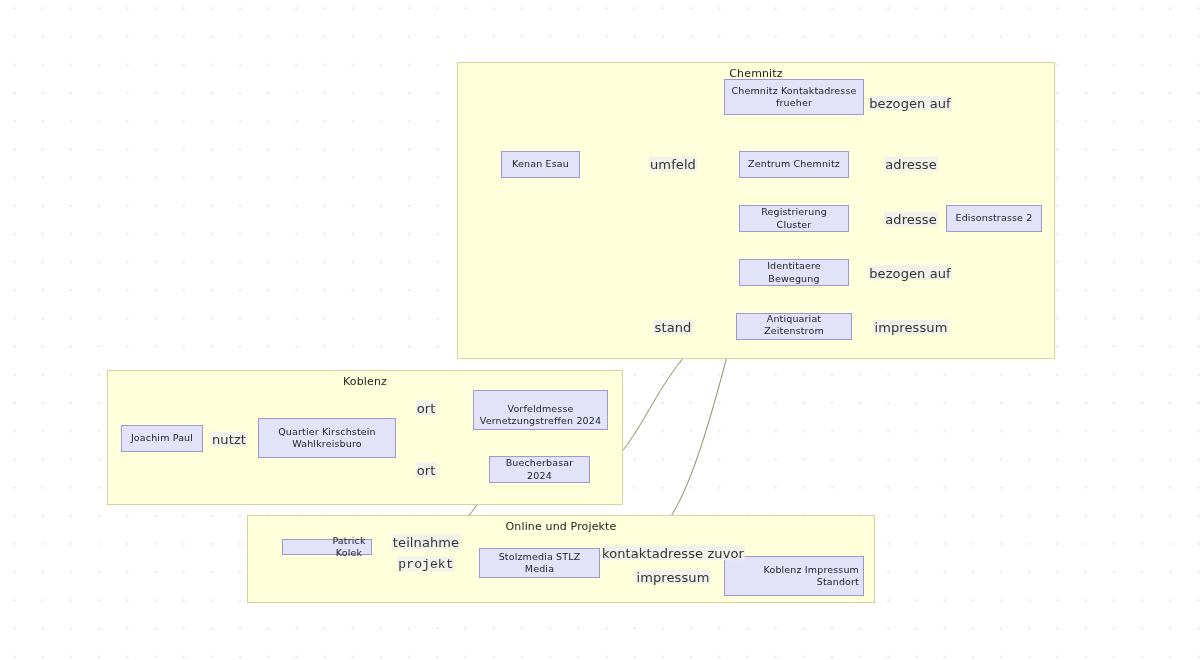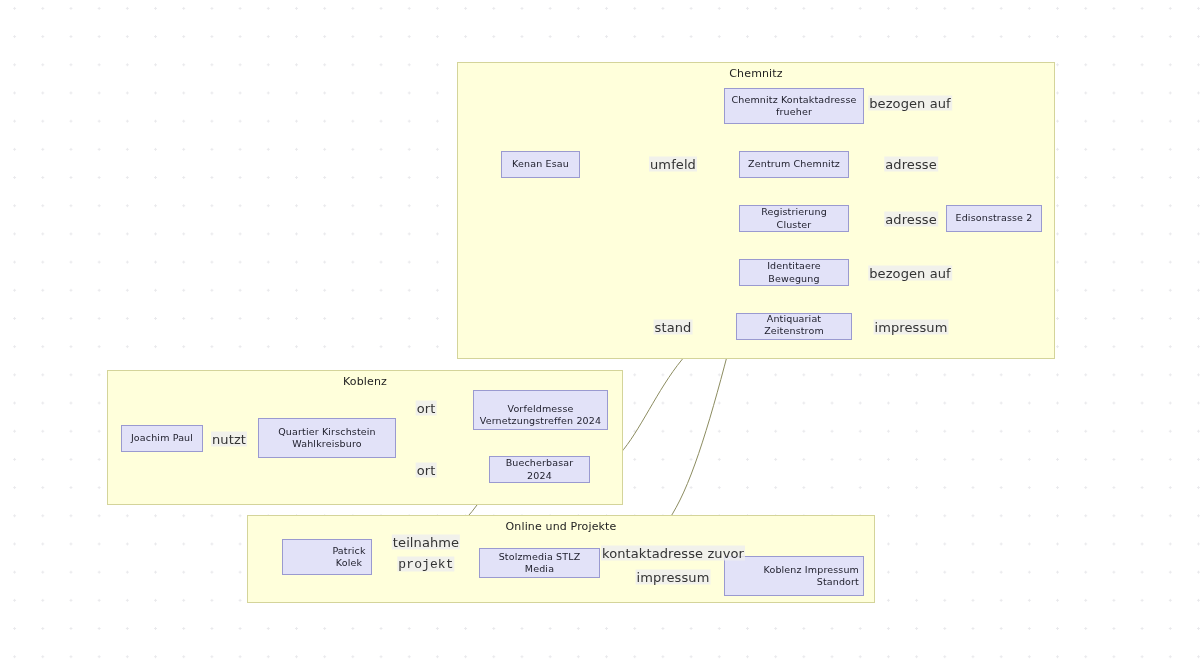--- a/index.html
+++ b/index.html
@@ -117,21 +117,21 @@
         <div class="cluster-label">Koblenz</div>
       </div>
       <div class="cluster" style="left: 247px; top: 515px; width: 628px; height: 88px;">
         <div class="cluster-label">Online und Projekte</div>
       </div>
     </div>
   <div id="nodes-layer">
       <div class="node" style="left: 501px; top: 151px; width: 79px; height: 27px;">
         <span>Kenan Esau</span>
       </div>
-      <div class="node" style="left: 724px; top: 88px; width: 140px; height: 36px;">
+      <div class="node" style="left: 724px; top: 79px; width: 140px; height: 36px;">
         <span>Chemnitz Kontaktadresse
 frueher</span>
       </div>
       <div class="node" style="left: 739px; top: 151px; width: 110px; height: 27px;">
         <span>Zentrum Chemnitz</span>
       </div>
       <div class="node" style="left: 739px; top: 205px; width: 110px; height: 27px;">
         <span>Registrierung Cluster</span>
       </div>
       <div class="node" style="left: 739px; top: 259px; width: 110px; height: 27px;">
@@ -150,21 +150,21 @@
         <span>Quartier Kirschstein
 Wahlkreisburo</span>
       </div>
       <div class="node" style="left: 473px; top: 390px; width: 135px; height: 40px; align-items: flex-end;">
         <span>Vorfeldmesse
 Vernetzungstreffen 2024</span>
       </div>
       <div class="node" style="left: 489px; top: 456px; width: 101px; height: 27px;">
         <span>Buecherbasar 2024</span>
       </div>
-      <div class="node" style="left: 282px; top: 539px; width: 90px; height: 36px; padding-left: 48px;">
+      <div class="node" style="left: 282px; top: 539px; width: 90px; height: 16px; padding-left: 48px;">
         <span>Patrick Kolek</span>
       </div>
       <div class="node" style="left: 479px; top: 548px; width: 121px; height: 30px; justify-content: flex-end;">
         <span>Stolzmedia STLZ Media</span>
       </div>
       <div class="node" style="left: 724px; top: 556px; width: 140px; height: 40px; text-align: right;">
         <span>Koblenz Impressum
 Standort</span>
       </div>
     </div>

